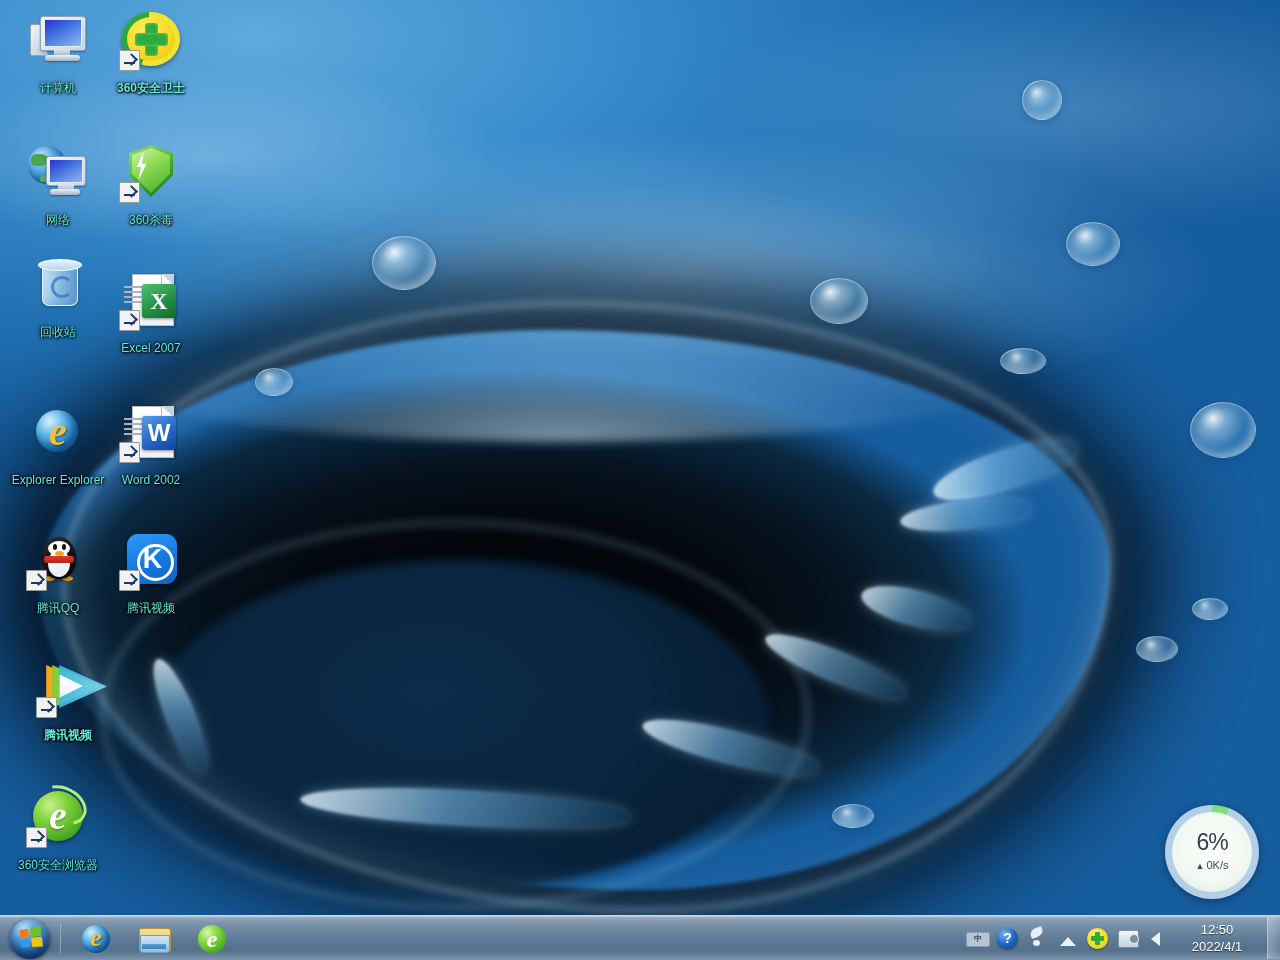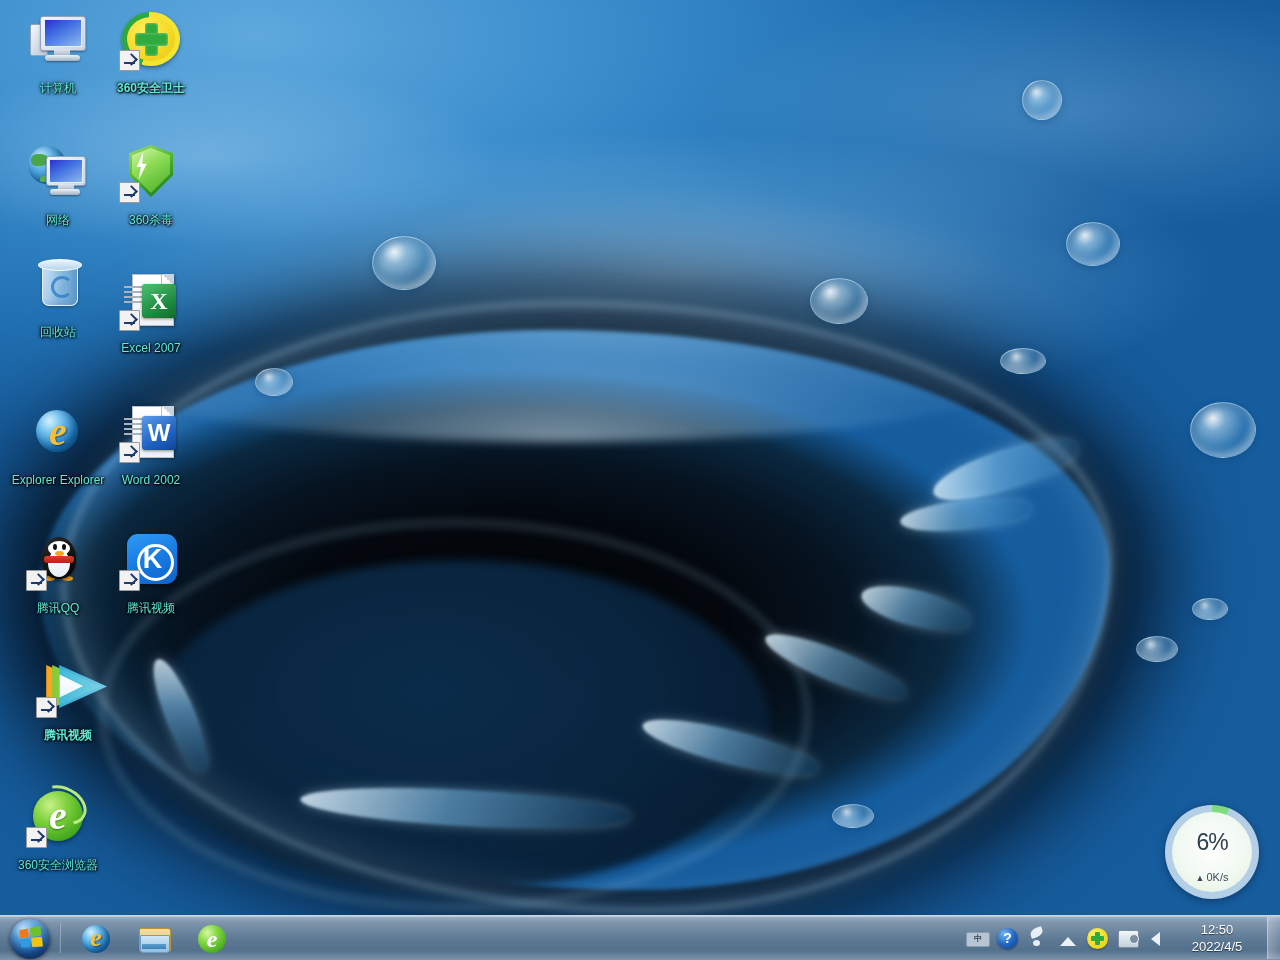--- a/index.html
+++ b/index.html
@@ -457,21 +457,21 @@
     text-align: center;
   }
   #net-gauge .gauge-pct {
     margin-top: 17px;
     font-size: 23px;
     color: #30404c;
     font-weight: 500;
     letter-spacing: -1px;
   }
   #net-gauge .gauge-speed {
-    margin-top: 15px;
+    margin-top: 3px;
     font-size: 11px;
     color: #3c4c58;
   }
   #net-gauge .gauge-arrow {
     display: inline-block;
     margin-right: 2px;
     font-size: 9px;
     color: #3c4c58;
   }
 
@@ -924,19 +924,19 @@
       <div class="tray-icon">
         <div class="cam"></div>
       </div>
       <div class="tray-icon">
         <div class="spk"></div>
       </div>
     </div>
 
     <div id="clock">
       <div>12:50</div>
-      <div>2022/4/5</div>
+      <div>2022/4/1</div>
     </div>
 
     <div id="show-desktop"></div>
   </div>
 
 </div>
 
 </body></html>

